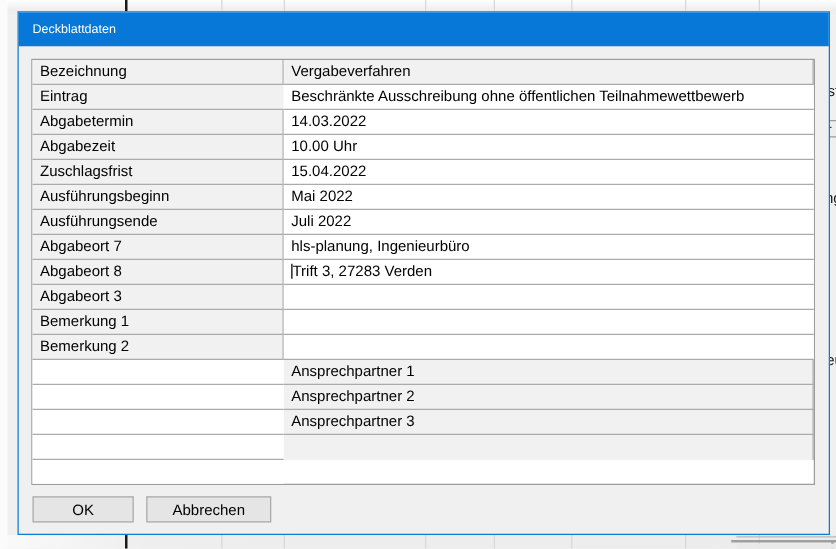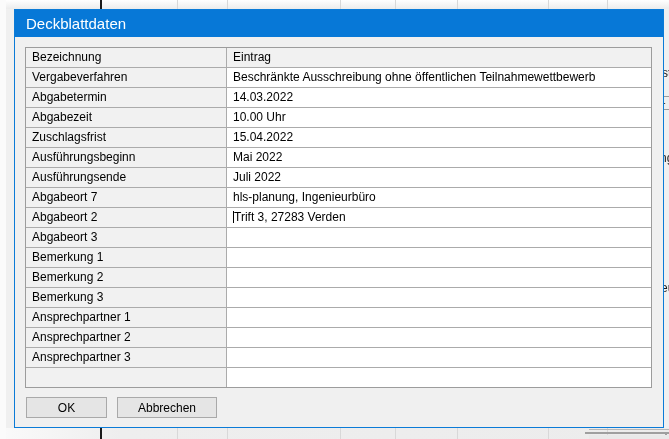--- a/index.html
+++ b/index.html
@@ -25,21 +25,21 @@
   
   .corner-h1 { position:absolute; left:589px; top:429px; width:80px; height:1px; background:#b7b7b7; }
   .corner-h2 { position:absolute; left:585px; top:432px; width:84px; height:2px; background:#9f9f9f; }
   .corner-v  { position:absolute; left:665px; top:433px; width:2px; height:6px; background:#9f9f9f; }
   .corner-fill { position:absolute; left:589px; top:435px; width:80px; height:4px; background:#e9e9e9; }
 
   
   .dialog { position:absolute; left:14px; top:9px; width:650px; height:419px;
             background:#f0f0f0; border:1px solid #0b7bd7; }
   .titlebar { position:absolute; left:0; top:0; width:648px; height:27px;
-              background:#0778d7; color:#ffffff; font-size:15px; line-height:27px;
+              background:#0778d7; color:#ffffff; font-size:10px; line-height:27px;
               padding-left:11px; }
   .dtable { position:absolute; left:10px; top:37px; width:627px; height:341px;
             border:1px solid #9c9c9c; background:#ffffff;
             display:grid; grid-template-columns:201px 1fr;
             grid-template-rows:repeat(16, 20px) 1fr; }
   .cell { font-size:12px; line-height:19px; padding:0 6px; color:#000000;
           border-bottom:1px solid #ababab; overflow:hidden; white-space:nowrap; }
   .cell.lab { background:#f1f1f1; border-right:1px solid #ababab; }
   .cell.val { background:#ffffff; }
   .cell.hdr { background:#f1f1f1; }
@@ -74,56 +74,55 @@
   <span class="frag" style="left:660px; top:151px">ng</span>
   <span class="frag" style="left:661px; top:281px">eu</span>
 
   <div class="dialog">
     <div class="titlebar">
       <span>Deckblattdaten</span>
     </div>
 
     <div class="dtable">
       <div class="cell lab hdr">Bezeichnung</div>
+      <div class="cell lab">Vergabeverfahren</div>
+
       <div class="cell val hdr">Eintrag</div>
-
-      <div class="cell lab">Vergabeverfahren</div>
       <div class="cell val">Beschränkte Ausschreibung ohne öffentlichen Teilnahmewettbewerb</div>
 
       <div class="cell lab">Abgabetermin</div>
       <div class="cell val">14.03.2022</div>
 
       <div class="cell lab">Abgabezeit</div>
       <div class="cell val">10.00 Uhr</div>
 
       <div class="cell lab">Zuschlagsfrist</div>
       <div class="cell val">15.04.2022</div>
 
       <div class="cell lab">Ausführungsbeginn</div>
       <div class="cell val">Mai 2022</div>
 
       <div class="cell lab">Ausführungsende</div>
       <div class="cell val">Juli 2022</div>
 
       <div class="cell lab">Abgabeort 7</div>
       <div class="cell val">hls-planung, Ingenieurbüro</div>
 
-      <div class="cell lab">Abgabeort 2</div>
+      <div class="cell lab">Abgabeort 8</div>
       <div class="cell val"><span class="caret"></span><span>Trift 3, 27283 Verden</span></div>
 
       <div class="cell lab">Abgabeort 3</div>
       <div class="cell val"></div>
 
       <div class="cell lab">Bemerkung 1</div>
       <div class="cell val"></div>
 
       <div class="cell lab">Bemerkung 2</div>
       <div class="cell val"></div>
 
-      <div class="cell lab">Bemerkung 3</div>
       <div class="cell val"></div>
 
       <div class="cell lab">Ansprechpartner 1</div>
       <div class="cell val"></div>
 
       <div class="cell lab">Ansprechpartner 2</div>
       <div class="cell val"></div>
 
       <div class="cell lab">Ansprechpartner 3</div>
       <div class="cell val"></div>

